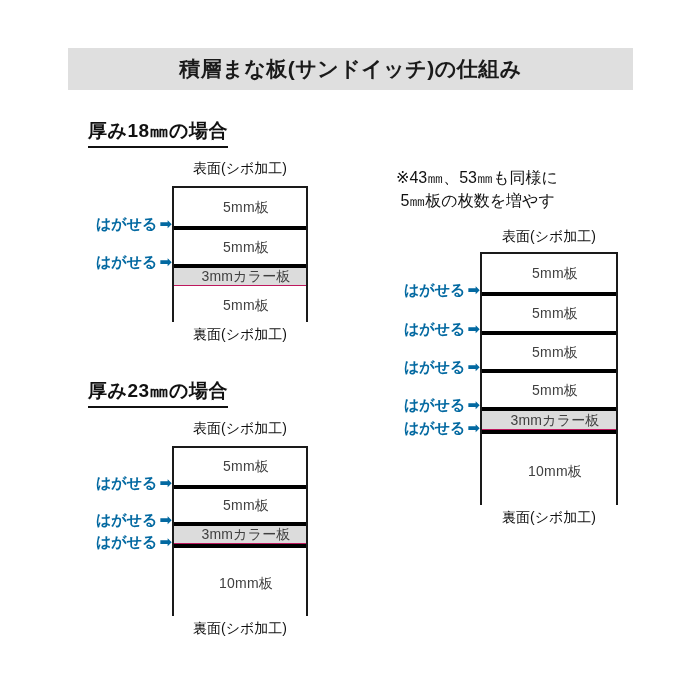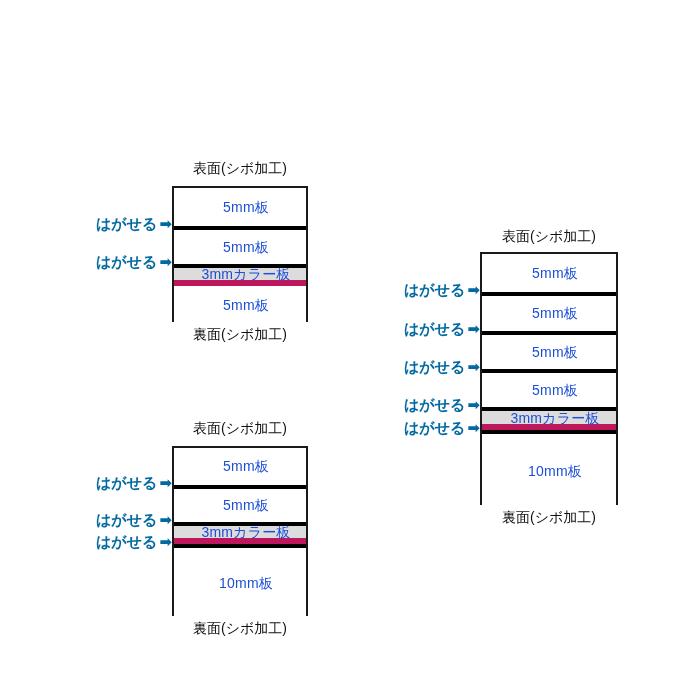--- a/index.html
+++ b/index.html
@@ -71,28 +71,28 @@
     background: #ffffff;
   }
   .layer {
     box-sizing: border-box;
     display: flex;
     align-items: center;
     justify-content: center;
     position: relative;
     background: #ffffff;
     font-size: 14px;
-    color: #1d4ed8;
+    color: #404040;
     white-space: nowrap;
     padding-left: 12px;
   }
   .layer.color-board {
     background: #dcdcdc;
     border-top: 1px solid #8a8a8a;
-    border-bottom: 6px solid #be185d;
+    border-bottom: 1px solid #be185d;
     text-align: right;
   }
   .layer.sep-top {
     border-top: 4px solid #000000;
   }
   .layer-label {
     line-height: 1;
     letter-spacing: 0.2px;
   }
 
@@ -123,21 +123,25 @@
     margin-left: 2px;
     font-size: 15px;
     line-height: 1;
   }
 </style>
 </head>
 <body>
 
 <div id="stage">
 
-
+  <div class="title-band">
+    <div class="title-text">積層まな板(サンドイッチ)の仕組み</div>
+  </div>
+
+  <div class="section-heading" style="left:88px; top:118px;">厚み18㎜の場合</div>
 
   <div class="surface-caption" style="left:172px; top:160px; width:136px;">表面(シボ加工)</div>
 
   <div class="stack" id="stack-18" style="left:172px; top:186px; width:136px; height:136px;">
       <div class="layer" style="height: 37.7778px;">
         <span class="layer-label">5mm板</span>
       </div>
       <div class="layer sep-top" style="height: 37.7778px;">
         <span class="layer-label">5mm板</span>
       </div>
@@ -155,20 +159,21 @@
       <div class="peel" style="left: 80px; top: 215.778px; width: 92px; justify-content: flex-end;">
         <span class="peel-text">はがせる</span>
         <span class="peel-arrow">➡</span>
       </div>
       <div class="peel" style="left: 80px; top: 253.556px; width: 92px; justify-content: flex-end;">
         <span class="peel-text">はがせる</span>
         <span class="peel-arrow">➡</span>
       </div>
     </div>
 
+  <div class="section-heading" style="left:88px; top:378px;">厚み23㎜の場合</div>
 
   <div class="surface-caption" style="left:172px; top:420px; width:136px;">表面(シボ加工)</div>
 
   <div class="stack" id="stack-23" style="left:172px; top:446px; width:136px; height:170px;">
       <div class="layer" style="height: 36.9565px;">
         <span class="layer-label">5mm板</span>
       </div>
       <div class="layer sep-top" style="height: 36.9565px;">
         <span class="layer-label">5mm板</span>
       </div>
@@ -191,20 +196,22 @@
         <span class="peel-text">はがせる</span>
         <span class="peel-arrow">➡</span>
       </div>
       <div class="peel" style="left: 80px; top: 534.087px; width: 92px; justify-content: flex-end;">
         <span class="peel-text">はがせる</span>
         <span class="peel-arrow">➡</span>
       </div>
     </div>
 
 
+  <div class="note" style="left:396px; top:166px;">※43㎜、53㎜も同様に
+ 5㎜板の枚数を増やす</div>
 
   <div class="surface-caption" style="left:480px; top:228px; width:138px;">表面(シボ加工)</div>
 
   <div class="stack" id="stack-33" style="left:480px; top:252px; width:138px; height:253px;">
       <div class="layer" style="height: 38.3333px;">
         <span class="layer-label">5mm板</span>
       </div>
       <div class="layer sep-top" style="height: 38.3333px;">
         <span class="layer-label">5mm板</span>
       </div>

